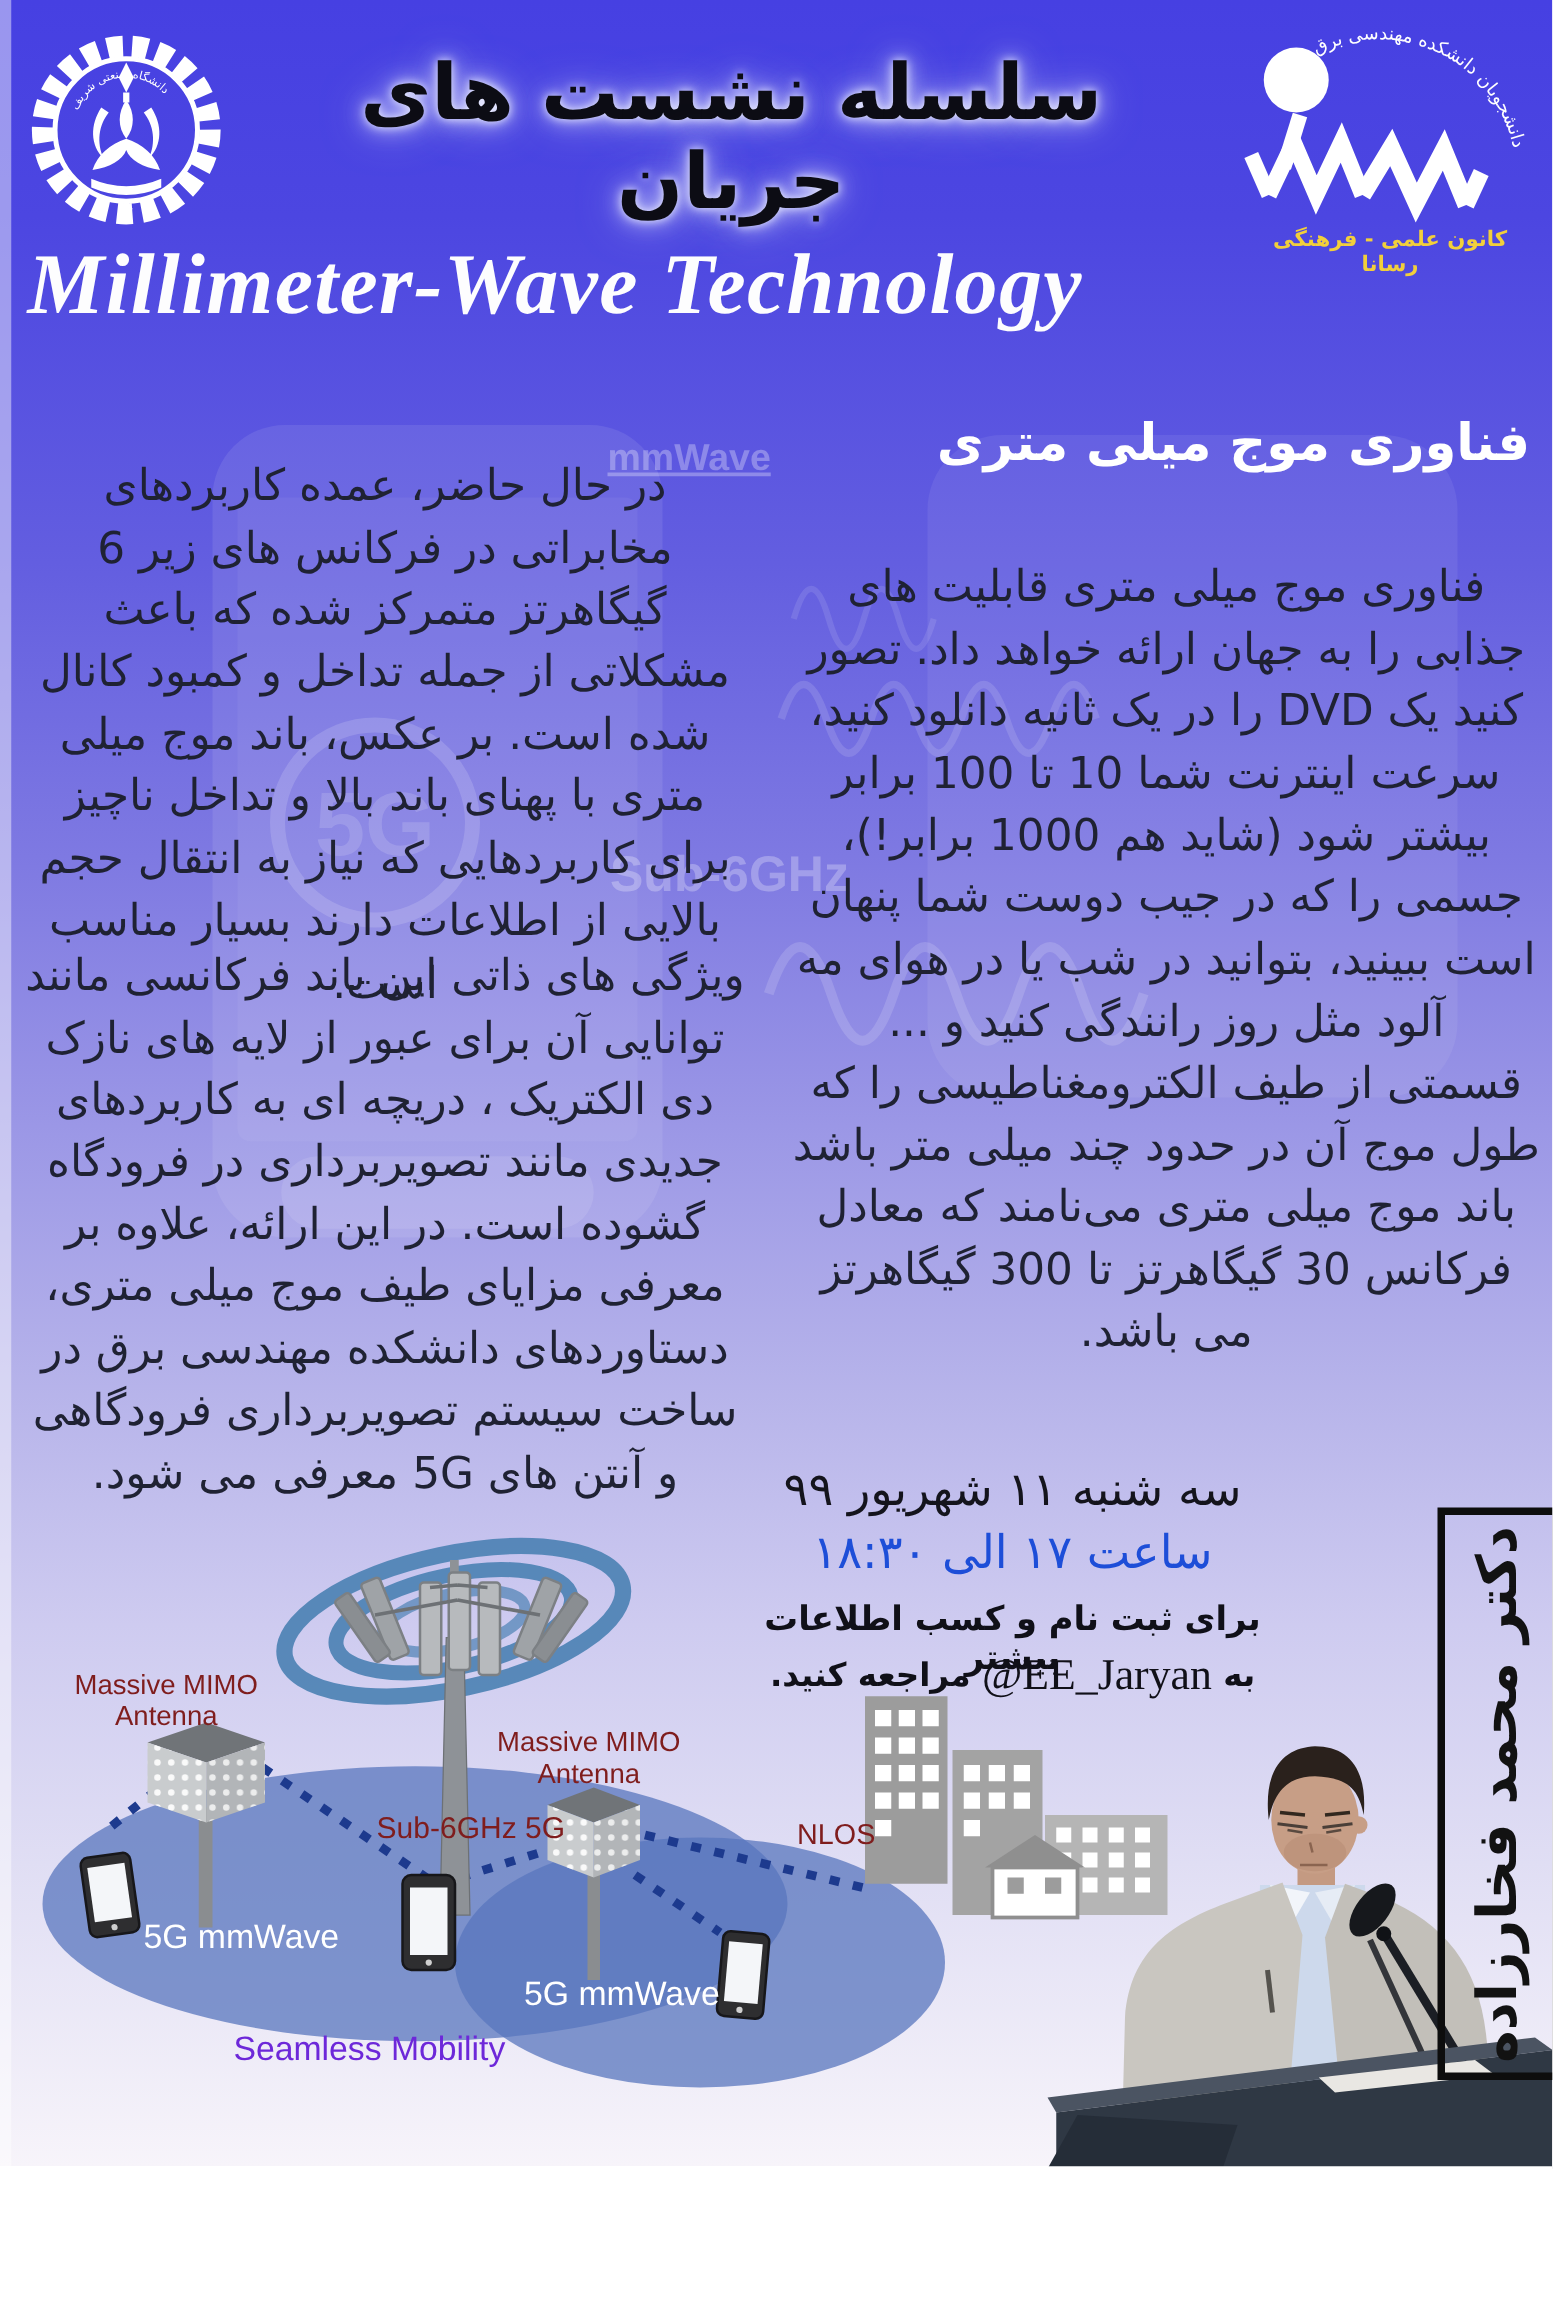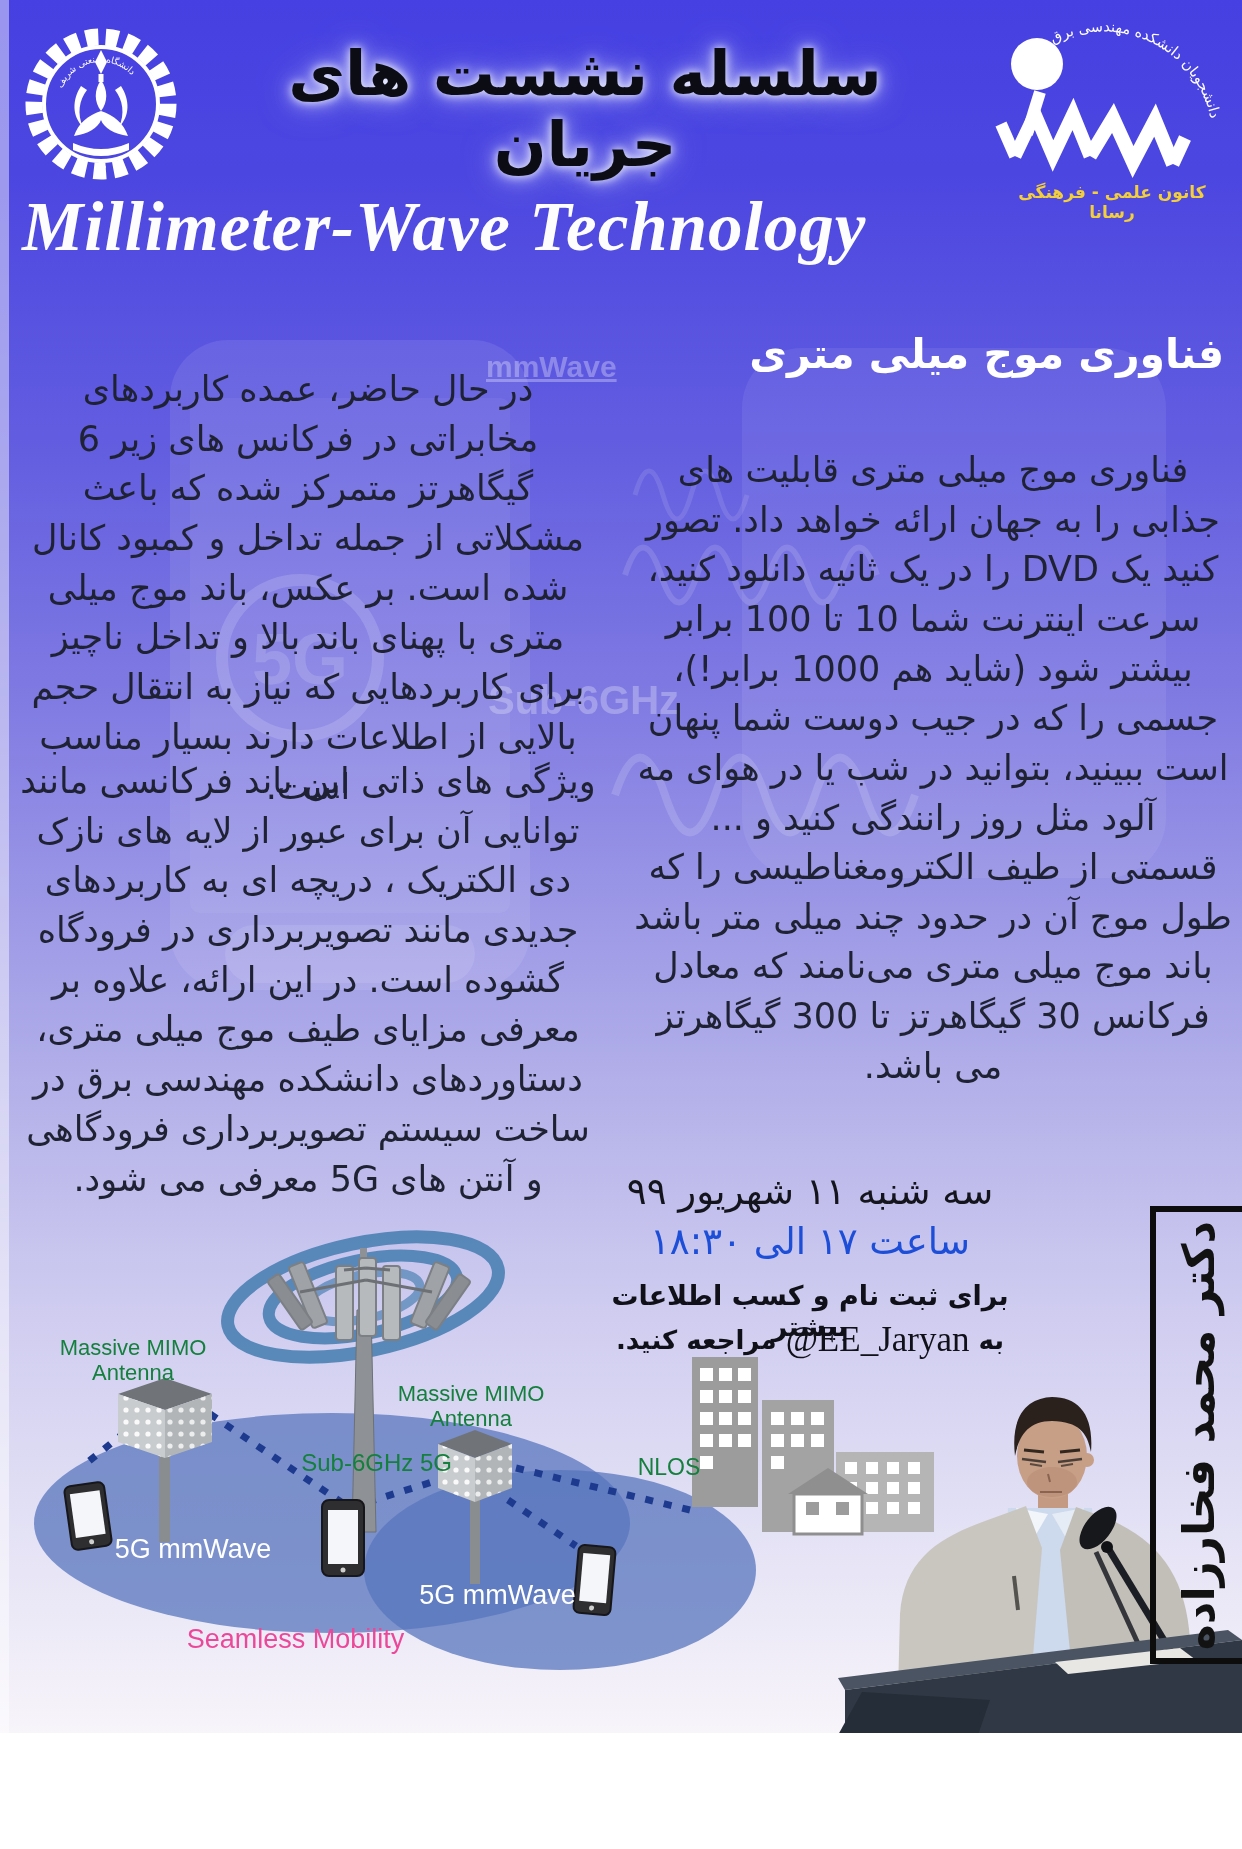--- a/index.html
+++ b/index.html
@@ -36,28 +36,28 @@
   .reg-line{left:600px;top:1280px;width:420px;text-align:center;font-size:27px;font-weight:bold;color:#101018;}
   .reg-line2{left:600px;top:1318px;width:420px;text-align:center;font-size:26px;font-weight:bold;color:#101018;}
   .reg-handle{font-family:"Liberation Serif",serif;font-weight:normal;font-size:35px;
     direction:ltr;unicode-bidi:embed;display:inline-block;transform:translateY(2px);}
 
   .name-box{left:1150px;top:1206px;width:86px;height:446px;border:6px solid #0d0d0d;
     display:flex;align-items:center;justify-content:center;}
   .name-box span{transform:rotate(-90deg);white-space:nowrap;font-size:44px;font-weight:bold;
     color:#121212;direction:rtl;}
 
-  .diag-label{font-family:"Liberation Sans",sans-serif;color:#15803d;text-align:center;line-height:1.12;}
+  .diag-label{font-family:"Liberation Sans",sans-serif;color:#7f1d1d;text-align:center;line-height:1.12;}
   .mimo-left{left:53px;top:1336px;width:160px;font-size:22px;}
   .mimo-right{left:391px;top:1382px;width:160px;font-size:22px;}
   .sub6-label{left:282px;top:1450px;width:170px;font-size:24px;text-align:right;}
   .mmwave-left{left:113px;top:1534px;width:160px;font-size:27px;color:#ffffff;}
   .mmwave-right{left:415px;top:1580px;width:165px;font-size:27px;color:#ffffff;}
   .nlos-label{left:624px;top:1427px;width:90px;font-size:23px;margin-top:28px;}
-  .seamless-label{left:178px;top:1624px;width:235px;font-size:27px;color:#ec4899;}
+  .seamless-label{left:178px;top:1624px;width:235px;font-size:27px;color:#6d28d9;}
 
   .ras-caption{left:1002px;top:182px;width:220px;text-align:center;font-size:17px;font-weight:bold;
     color:#F2CF3B;}
   svg{display:block;}
 </style>
 </head>
 <body>
 
 <div class="poster">
   <div class="art"></div>

